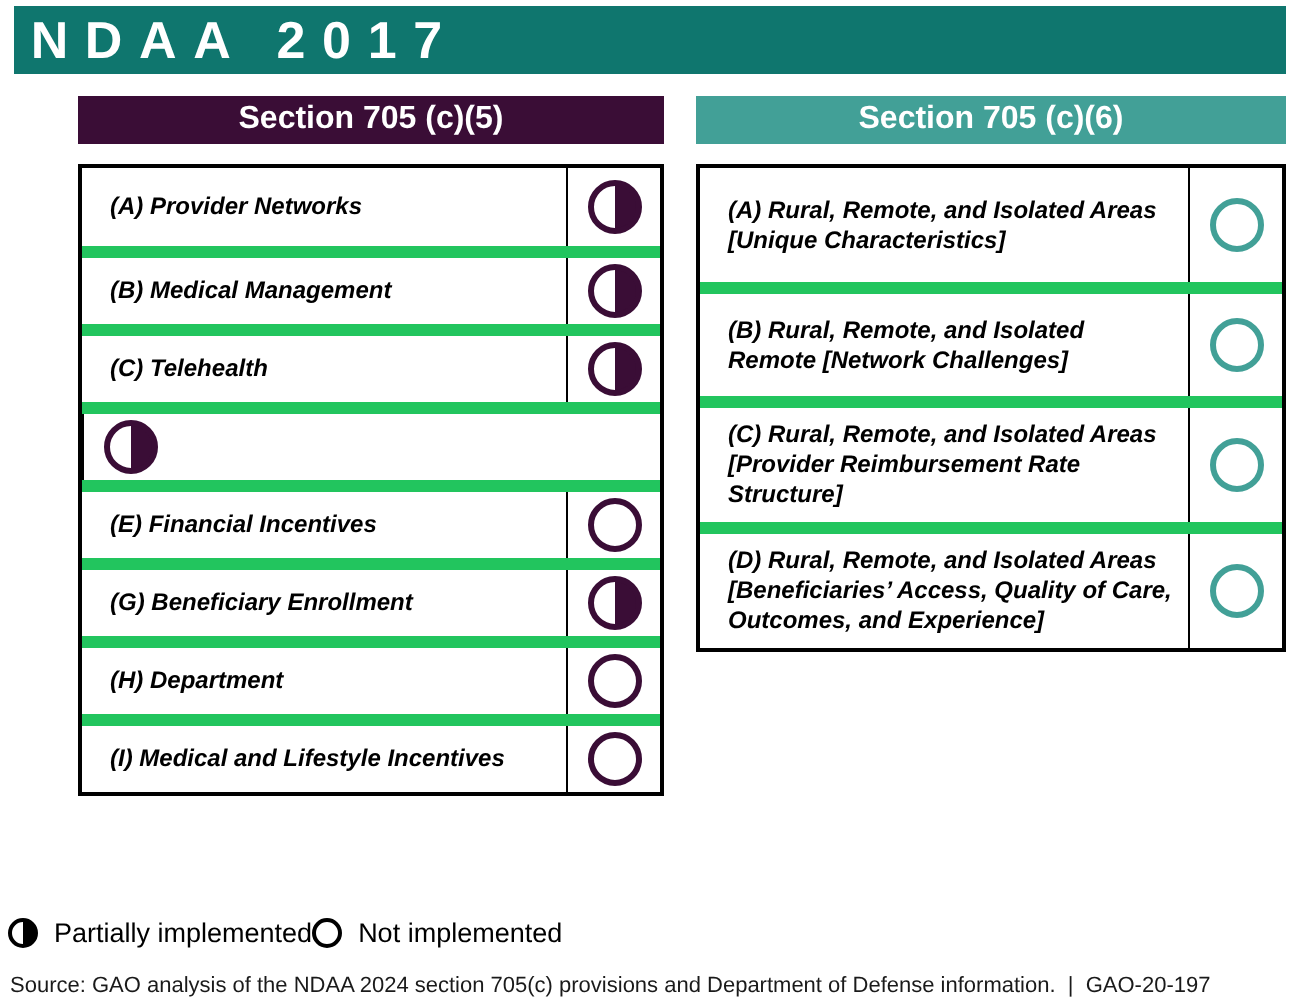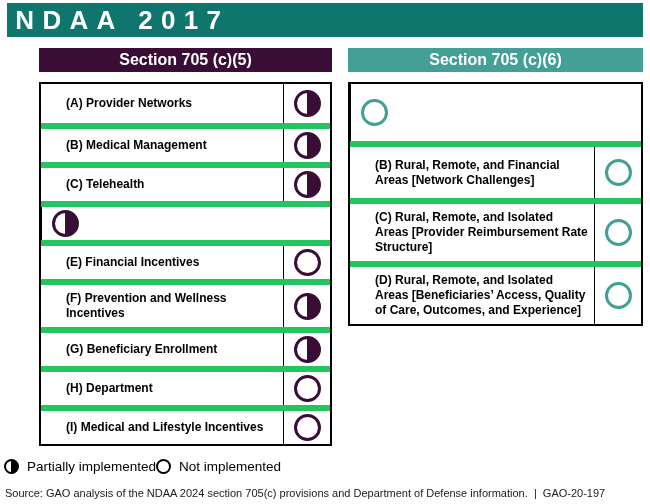--- a/index.html
+++ b/index.html
@@ -47,24 +47,25 @@
   }
   .row {
     display: flex;
     border-top: 6px solid #22c55e;
   }
   .row:first-child { border-top: none; }
 
   .cell-label {
     flex: 1;
     display: flex; align-items: center;
-    padding: 6px 6px 6px 25px;
+    padding: 6px 6px 6px 14px;
     font-size: 12px; font-weight: bold;
     line-height: 1.25;
     color: #000000;
+    font-style: italic;
   }
   .cell-icon {
     width: 47px;
     border-left: 1px solid #000000;
     display: flex; align-items: center; justify-content: center;
   }
   .col-left  .row { min-height: 39px; }
   .col-right .row { min-height: 57px; }
 
   .status-circle {
@@ -145,26 +146,20 @@
       </div>
     </div>
 
     <div class="row">
       <div class="cell-label">(E) Financial Incentives</div>
       <div class="cell-icon">
         <span class="status-circle status-none"></span>
       </div>
     </div>
 
-    <div class="row">
-      <div class="cell-label">(F) Prevention and Wellness Incentives</div>
-      <div class="cell-icon">
-        <span class="status-circle status-partial"></span>
-      </div>
-    </div>
 
     <div class="row">
       <div class="cell-label">(G) Beneficiary Enrollment</div>
       <div class="cell-icon">
         <span class="status-circle status-partial"></span>
       </div>
     </div>
 
     <div class="row">
       <div class="cell-label">(H) Department</div>
@@ -183,27 +178,28 @@
   </div>
 </div>
 
 <div class="col col-right" style="--accent: #42a097;">
   <div class="col-header">
     <span>Section 705 (c)(6)</span>
   </div>
   <div class="grid-table">
 
     <div class="row">
-      <div class="cell-icon">
-        <span class="status-circle status-none"></span>
-      </div>
-    </div>
-
-    <div class="row">
-      <div class="cell-label">(B) Rural, Remote, and Financial Areas [Network Challenges]</div>
+      <div class="cell-label">(A) Rural, Remote, and Isolated Areas [Unique Characteristics]</div>
+      <div class="cell-icon">
+        <span class="status-circle status-none"></span>
+      </div>
+    </div>
+
+    <div class="row">
+      <div class="cell-label">(B) Rural, Remote, and Isolated Remote [Network Challenges]</div>
       <div class="cell-icon">
         <span class="status-circle status-none"></span>
       </div>
     </div>
 
     <div class="row">
       <div class="cell-label">(C) Rural, Remote, and Isolated Areas [Provider Reimbursement Rate Structure]</div>
       <div class="cell-icon">
         <span class="status-circle status-none"></span>
       </div>

